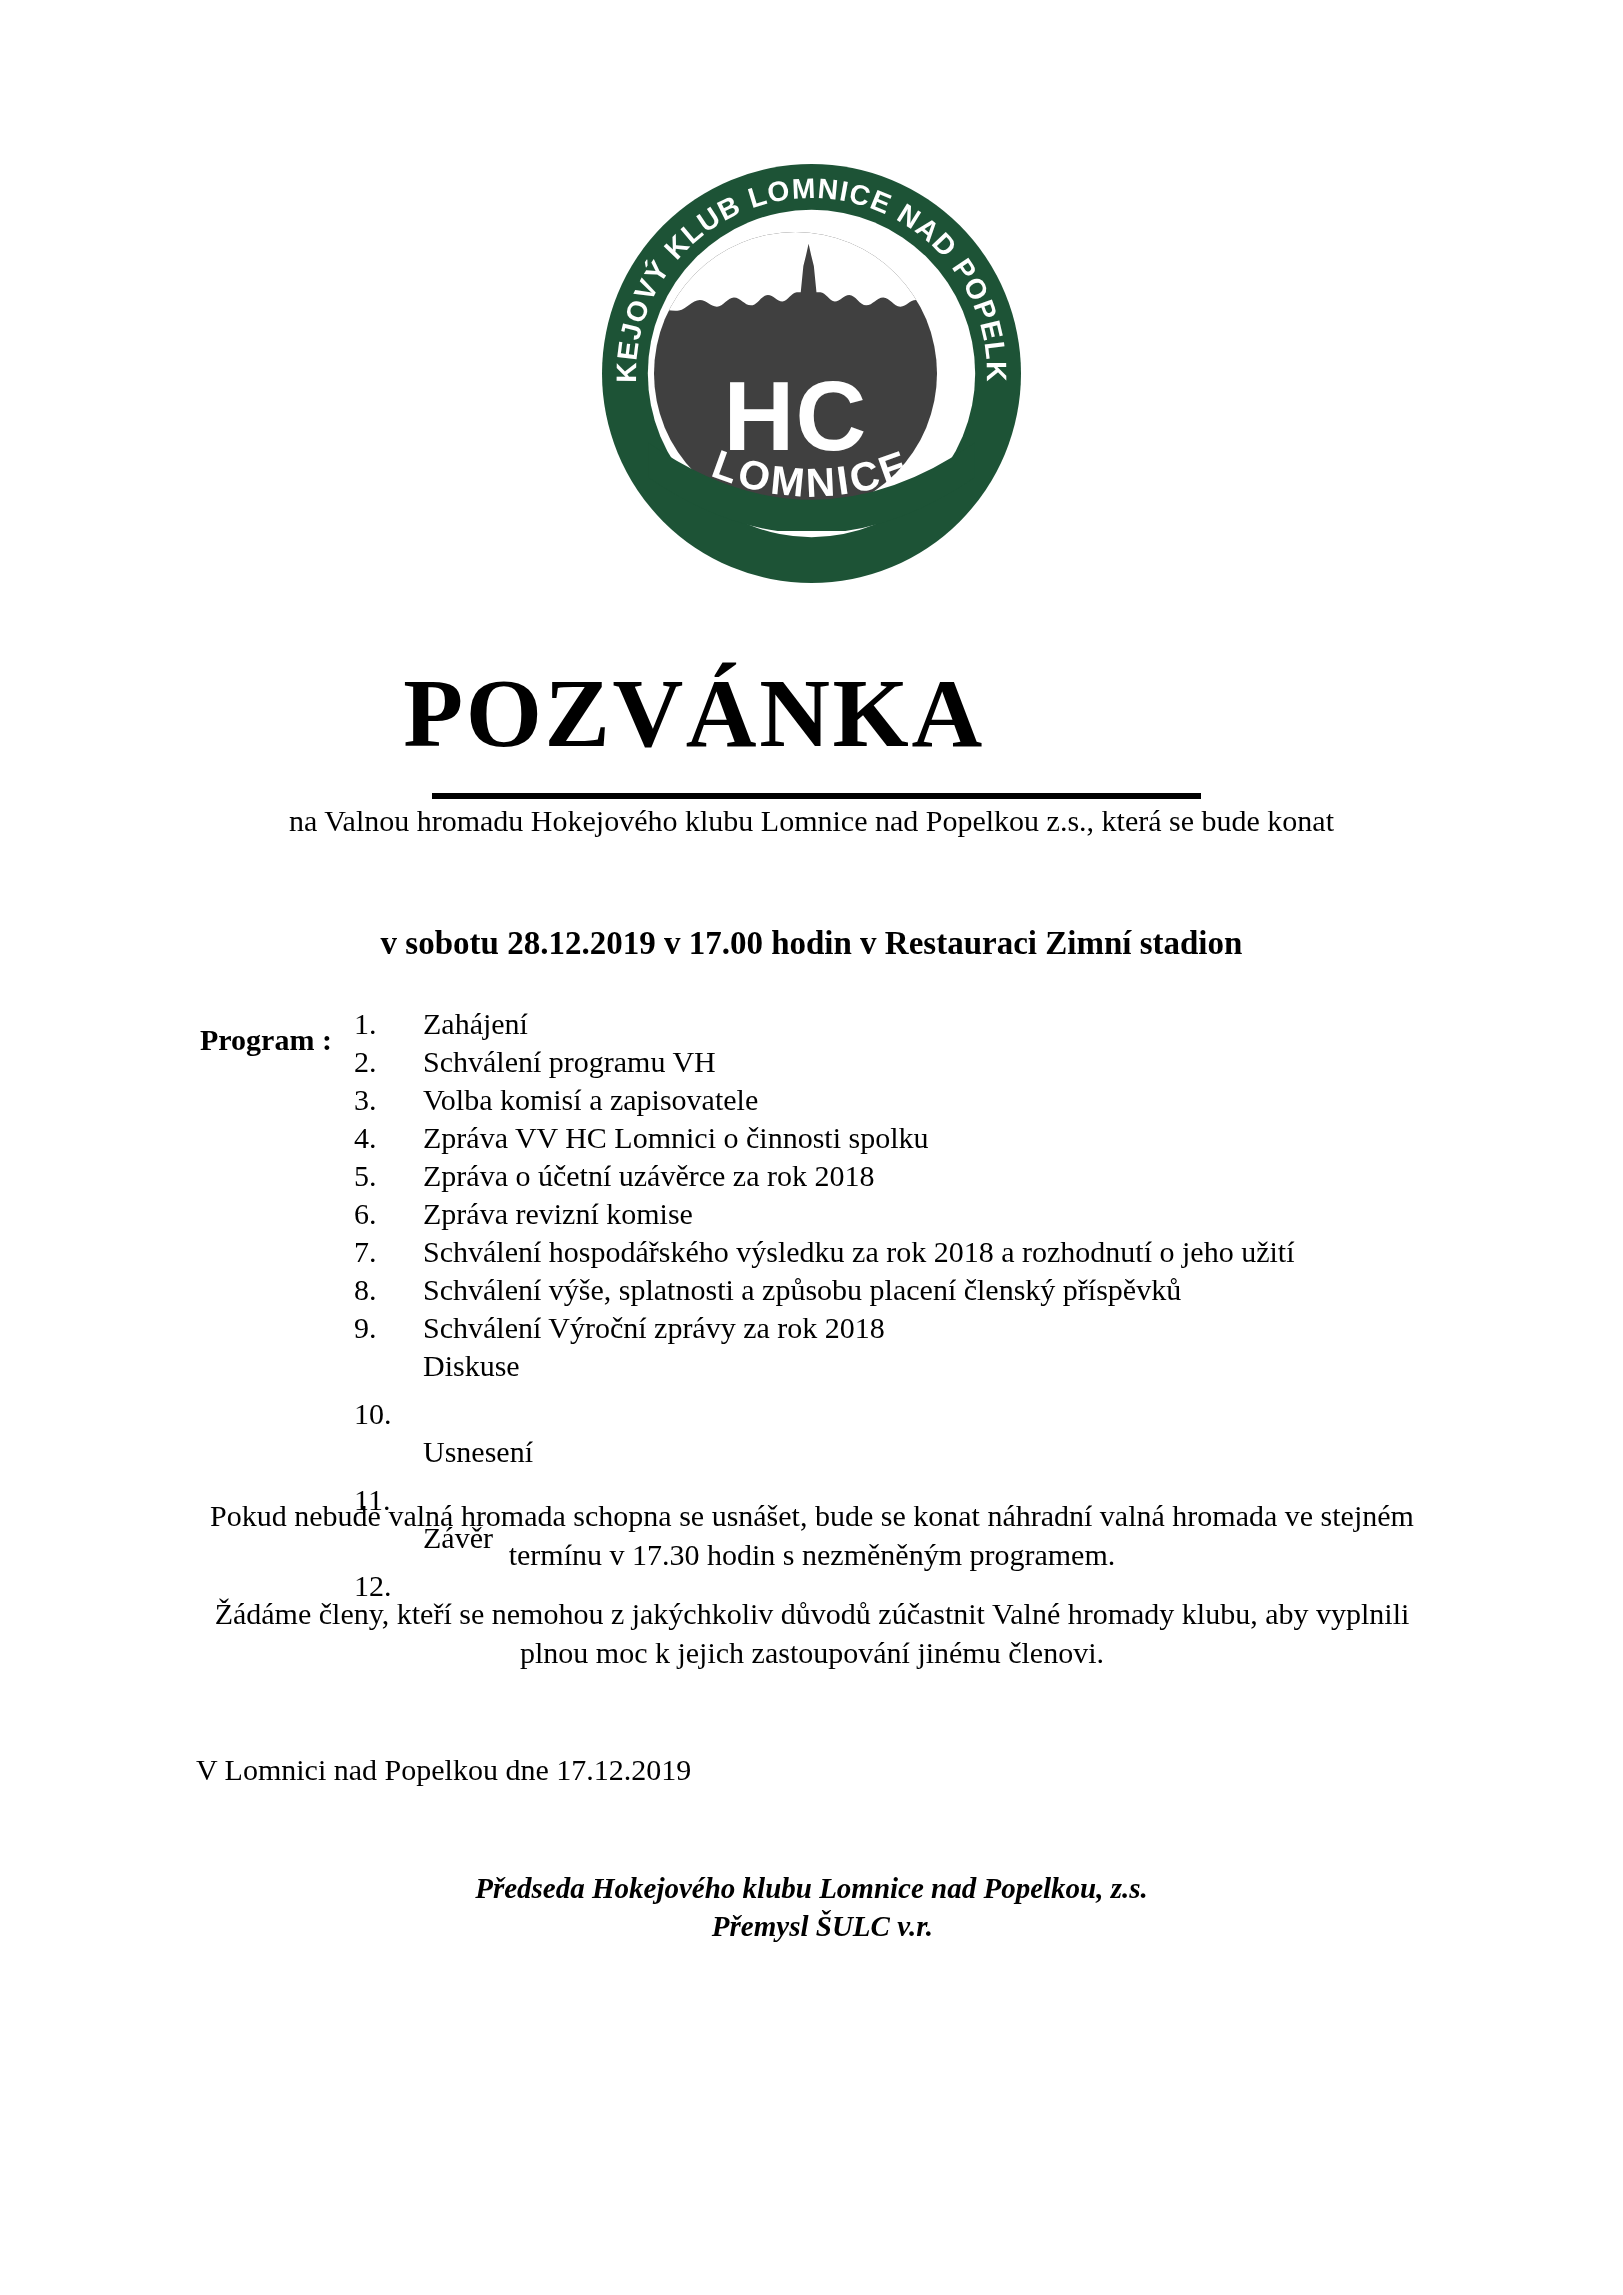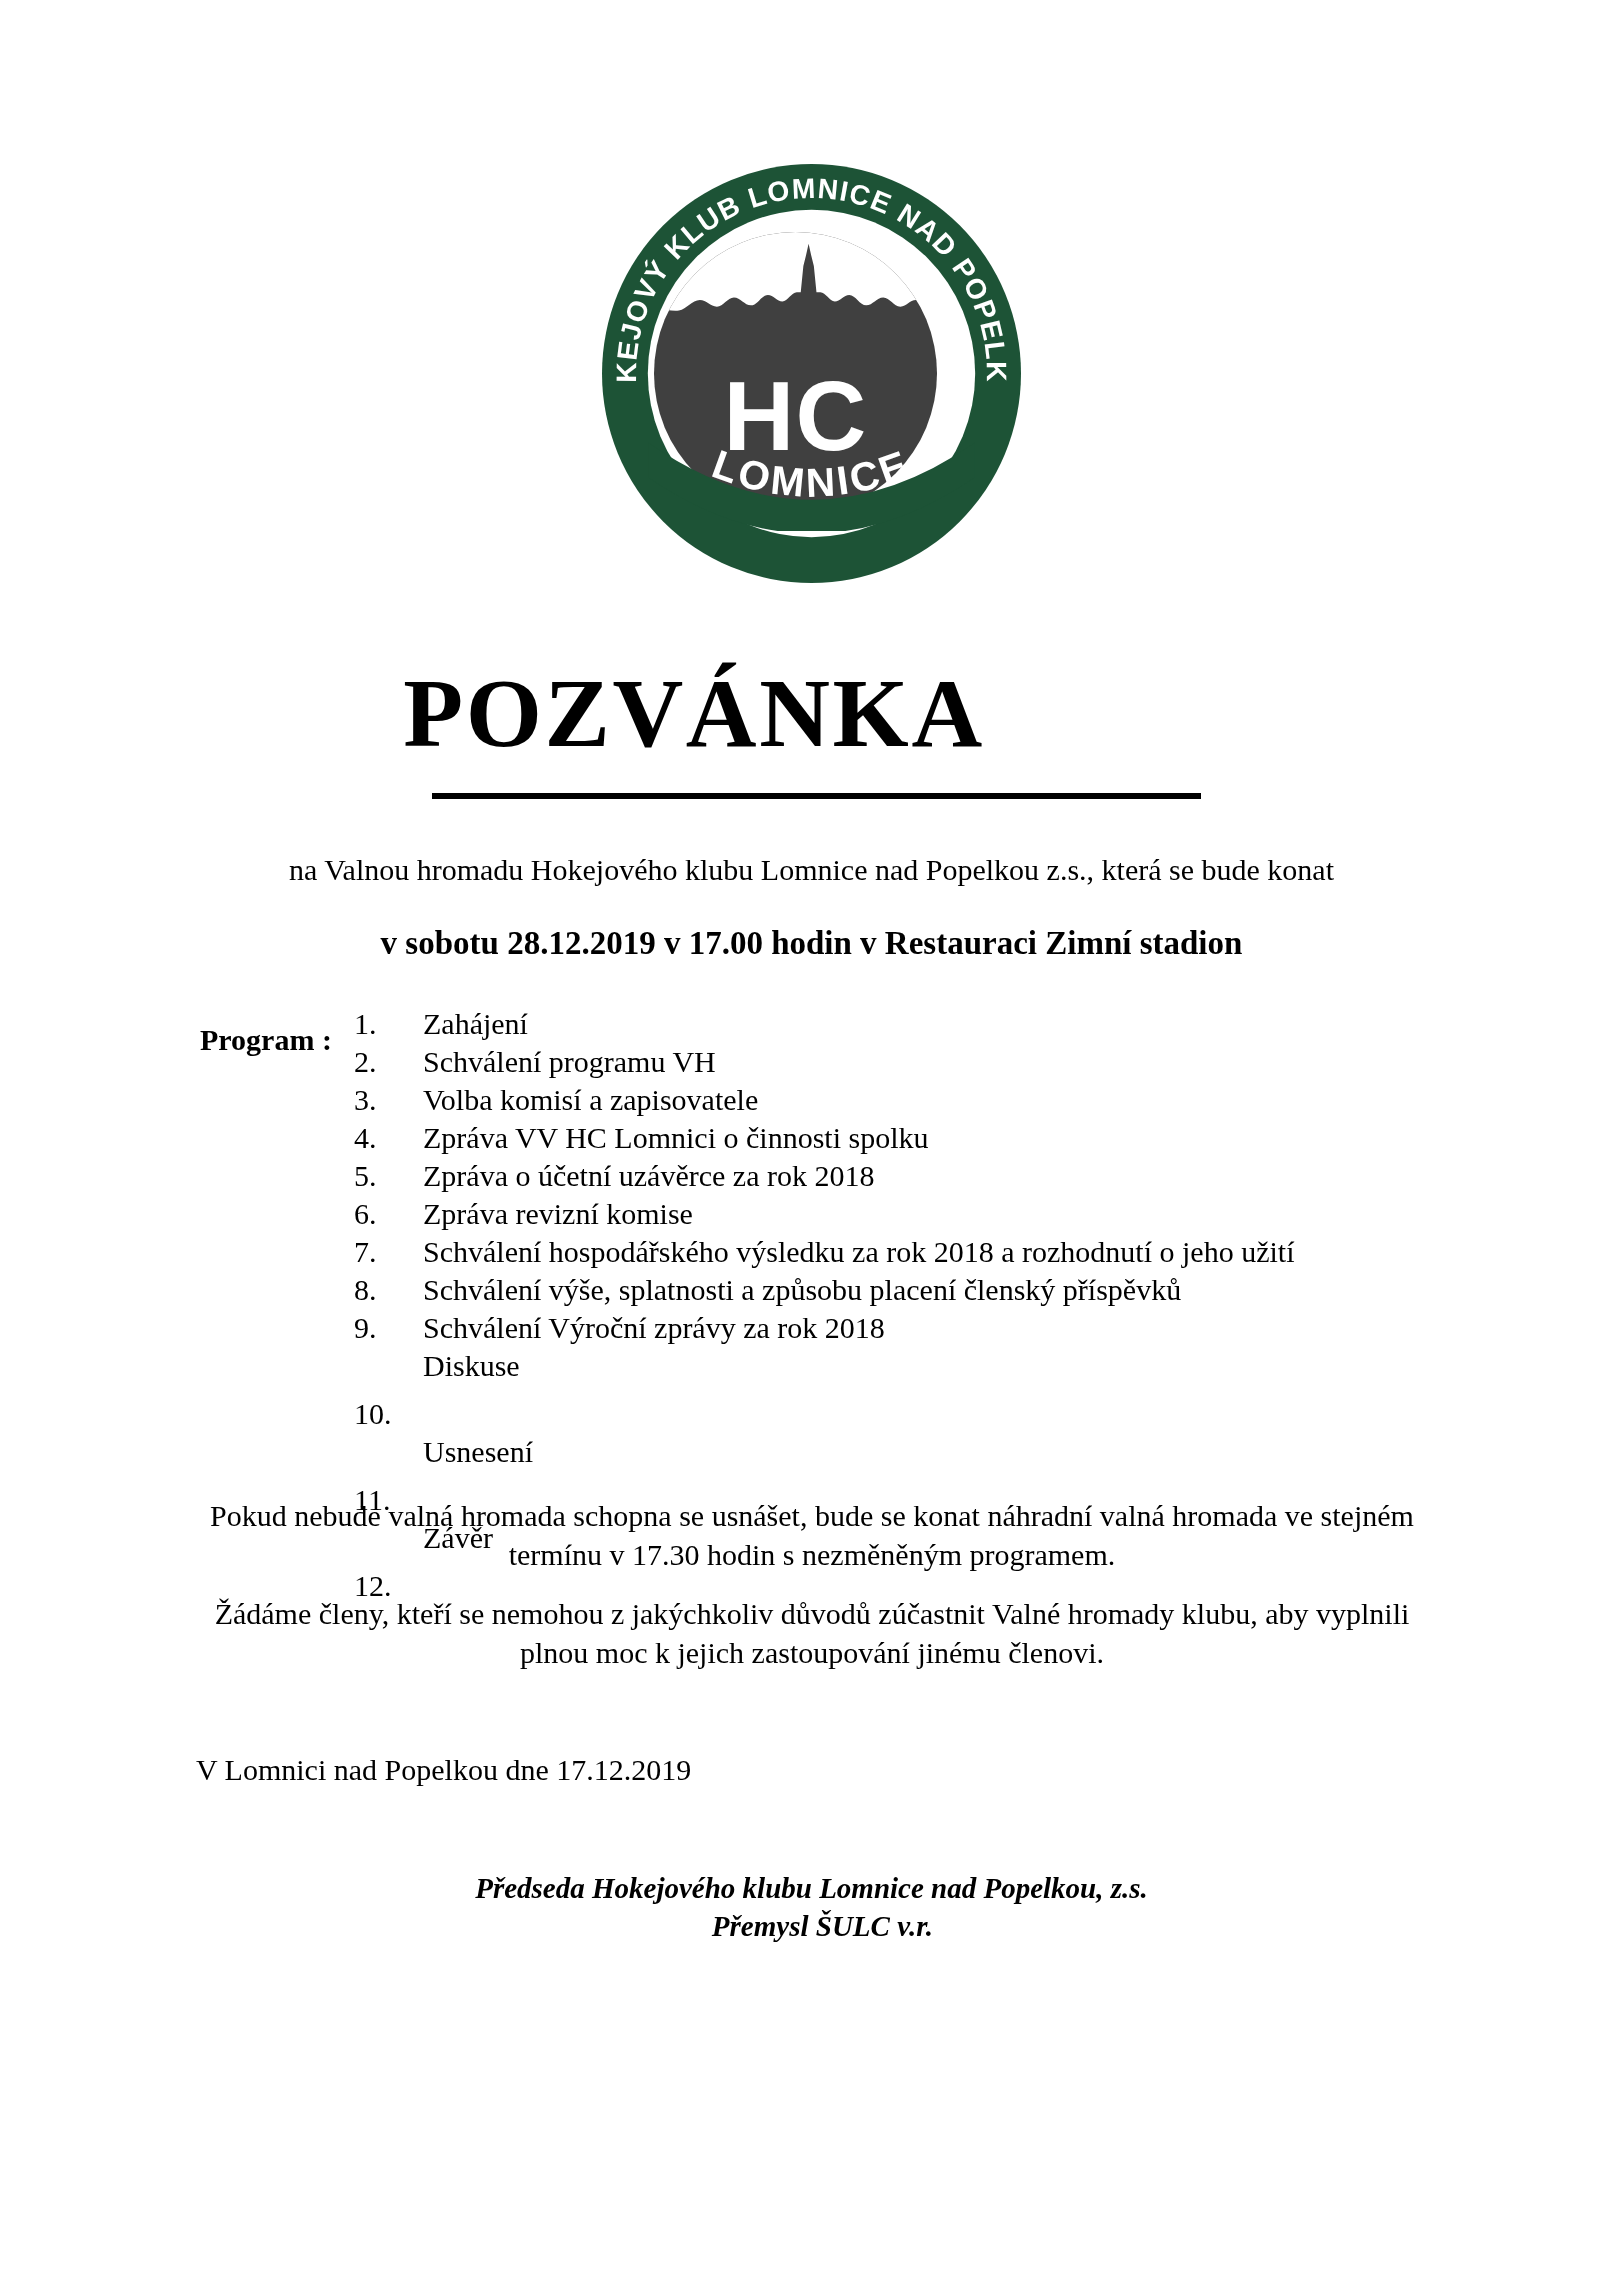--- a/index.html
+++ b/index.html
@@ -115,21 +115,21 @@
     top: 793px;
     left: 432px;
     width: 769px;
     height: 5.9px;
     background: #000000;
   }
 
   
   .line-intro {
     position: absolute;
-    top: 851px;
+    top: 802px;
     left: 0;
     width: 1623px;
     text-align: center;
     font-size: 30px;
     line-height: 38px;
   }
   .line-when {
     position: absolute;
     top: 923px;
     left: 0;

